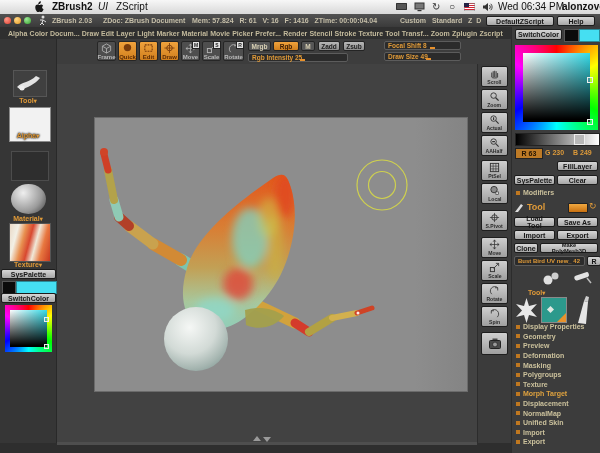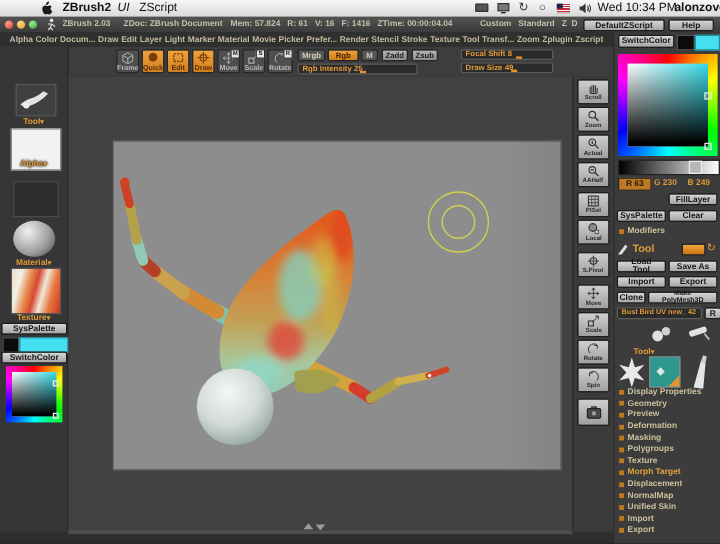--- a/index.html
+++ b/index.html
@@ -88,21 +88,21 @@
     <span class="abs" style="left:449px;top:0;font-size:10px;color:#333;">○</span>
     <span class="abs" style="left:464px;top:3px;width:11px;height:8px;background:repeating-linear-gradient(#c23 0 1px,#fff 1px 2px);box-shadow:inset 0 0 0 .5px #888;">
         <span class="abs" style="left:0;top:0;width:5px;height:4px;background:#224;"></span>
       </span>
     <span class="abs" style="left:482px;top:2px;">
       <svg width="11" height="10" viewBox="0 0 11 10">
           <path d="M1 3.5h2L6 1v8L3 6.5H1z" fill="#333"></path>
           <path d="M7.5 3a3 3 0 010 4M8.8 1.8a4.6 4.6 0 010 6.4" stroke="#333" fill="none" stroke-width=".9"></path>
         </svg>
       </span>
-    <span class="abs" style="left:498px;">Wed 10:34 PM</span>
+    <span class="abs" style="left:498px;">Wed 06:34 PM</span>
     <span class="abs" style="left:562px;font-weight:bold;">alonzovo</span>
   </div>
 
   <div id="titlebar">
     <span class="tl" style="left:4px;background:radial-gradient(circle at 35% 30%,#ff9a8a,#e3402f);"></span>
     <span class="tl" style="left:14px;background:radial-gradient(circle at 35% 30%,#ffd98a,#e89a1f);"></span>
     <span class="tl" style="left:24px;background:radial-gradient(circle at 35% 30%,#9fe89a,#35a52c);"></span>
     <span class="abs" style="left:38px;top:1px;">
       <svg width="9" height="11" viewBox="0 0 9 11">
           <circle cx="5" cy="2" r="1.5" fill="#ddd"></circle>

